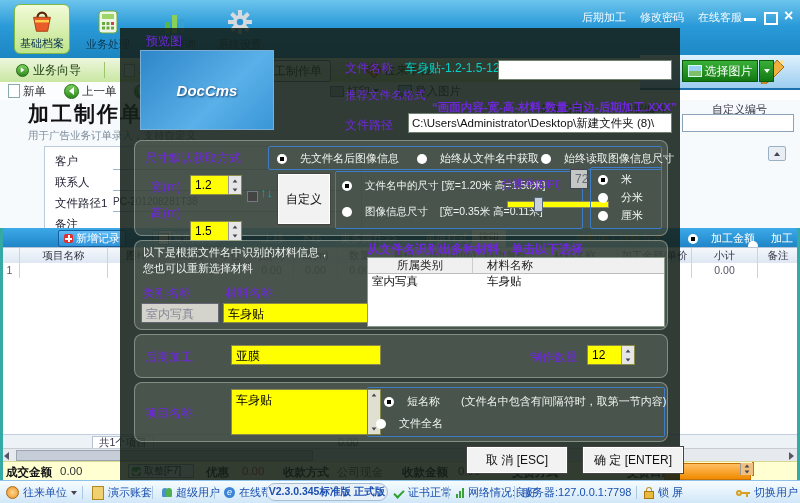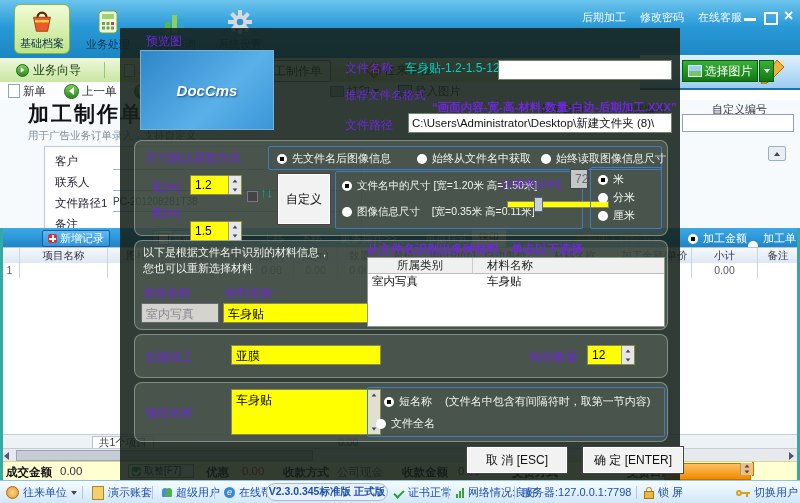--- a/index.html
+++ b/index.html
@@ -60,21 +60,21 @@
   .dialog{background:rgba(22,33,26,.88);}
   .dl{color:#6d28d9;font-size:12px;white-space:nowrap;}
   .dls{color:#f0f4f0;font-size:11px;white-space:nowrap;}
   .teal{color:#00d2c8;font-size:12px;}
   .din{background:#fff;border:1px solid #70806f;font-size:11px;color:#111;box-sizing:border-box;padding:2px 3px;white-space:nowrap;overflow:hidden;}
   .yin{background:#ffff00;border:1px solid #8a8a4a;font-size:12px;color:#000;box-sizing:border-box;padding:2px 4px;white-space:nowrap;overflow:hidden;}
   .pnl{background:rgba(125,138,125,.32);border:1px solid rgba(200,210,200,.45);border-radius:8px;}
   .rbox{border:1px solid #3d7dc8;border-radius:2px;}
   .rd{display:inline-block;width:10px;height:10px;border-radius:50%;background:#fff;flex:0 0 auto;}
   .rd.sel{background:radial-gradient(circle,#000 0 2.4px,#fff 2.5px);}
-  .ritem{display:flex;align-items:center;gap:5px;}
+  .ritem{display:flex;align-items:center;gap:13px;}
   .spin{position:relative;}
   .spin .ud{position:absolute;right:0;top:0;bottom:0;width:12px;background:#e6e6e6;border-left:1px solid #999;
             display:flex;flex-direction:column;align-items:center;justify-content:space-around;}
   .gbtn{background:linear-gradient(#38b038,#127812);border:1px solid #0a5a0a;color:#fff;font-size:12px;
         display:flex;align-items:center;justify-content:center;gap:3px;box-sizing:border-box;}
   .dbtn{background:#f2f2f2;border:1px solid #444;box-shadow:inset 0 0 0 1px #fff;color:#111;font-size:12px;
         display:flex;align-items:center;justify-content:center;}
   .whtbl{background:#fff;border:1px solid #8a9a8a;}
   .whtbl .th{background:#f0f0f0;border-bottom:1px solid #bbb;font-size:11.5px;color:#222;}
   
@@ -245,21 +245,21 @@
     <span class="rlbl ab" style="left:622px;top:2px;">单据编号</span>
     <div class="rin ab" style="left:624px;top:14px;width:48px;"></div>
     <span class="rlbl ab" style="left:712px;top:2px;">自定义编号</span>
     <div class="rin ab" style="left:682px;top:14px;width:112px;"></div>
     <div class="ab" style="left:768px;top:46px;width:16px;height:13px;background:#e8eef4;border:1px solid #9ab0c4;border-radius:2px;display:flex;align-items:center;justify-content:center;">
         <span class="tu"></span>
       </div>
   </div>
 
   <div class="actbar ab" style="left:0;top:228px;width:800px;height:19px;">
-    <div class="abtn ab" style="left:42px;top:2px;">
+    <div class="abtn ab" style="left:58px;top:2px;">
       <span style="width:9px;height:9px;background:#e03030;border-radius:2px;position:relative;display:inline-block;">
           <span style="position:absolute;left:3.5px;top:1px;width:2px;height:7px;background:#fff;"></span>
           <span style="position:absolute;left:1px;top:3.5px;width:7px;height:2px;background:#fff;"></span>
         </span>
       <span>新增记录</span>
     </div>
     <div class="abtn ab" style="left:152px;top:2px;">
       <span style="width:9px;height:10px;background:#fff;border:1px solid #346;box-shadow:2px -2px 0 #d8e8f8;display:inline-block;"></span>
       <span>复制新增</span>
     </div>

